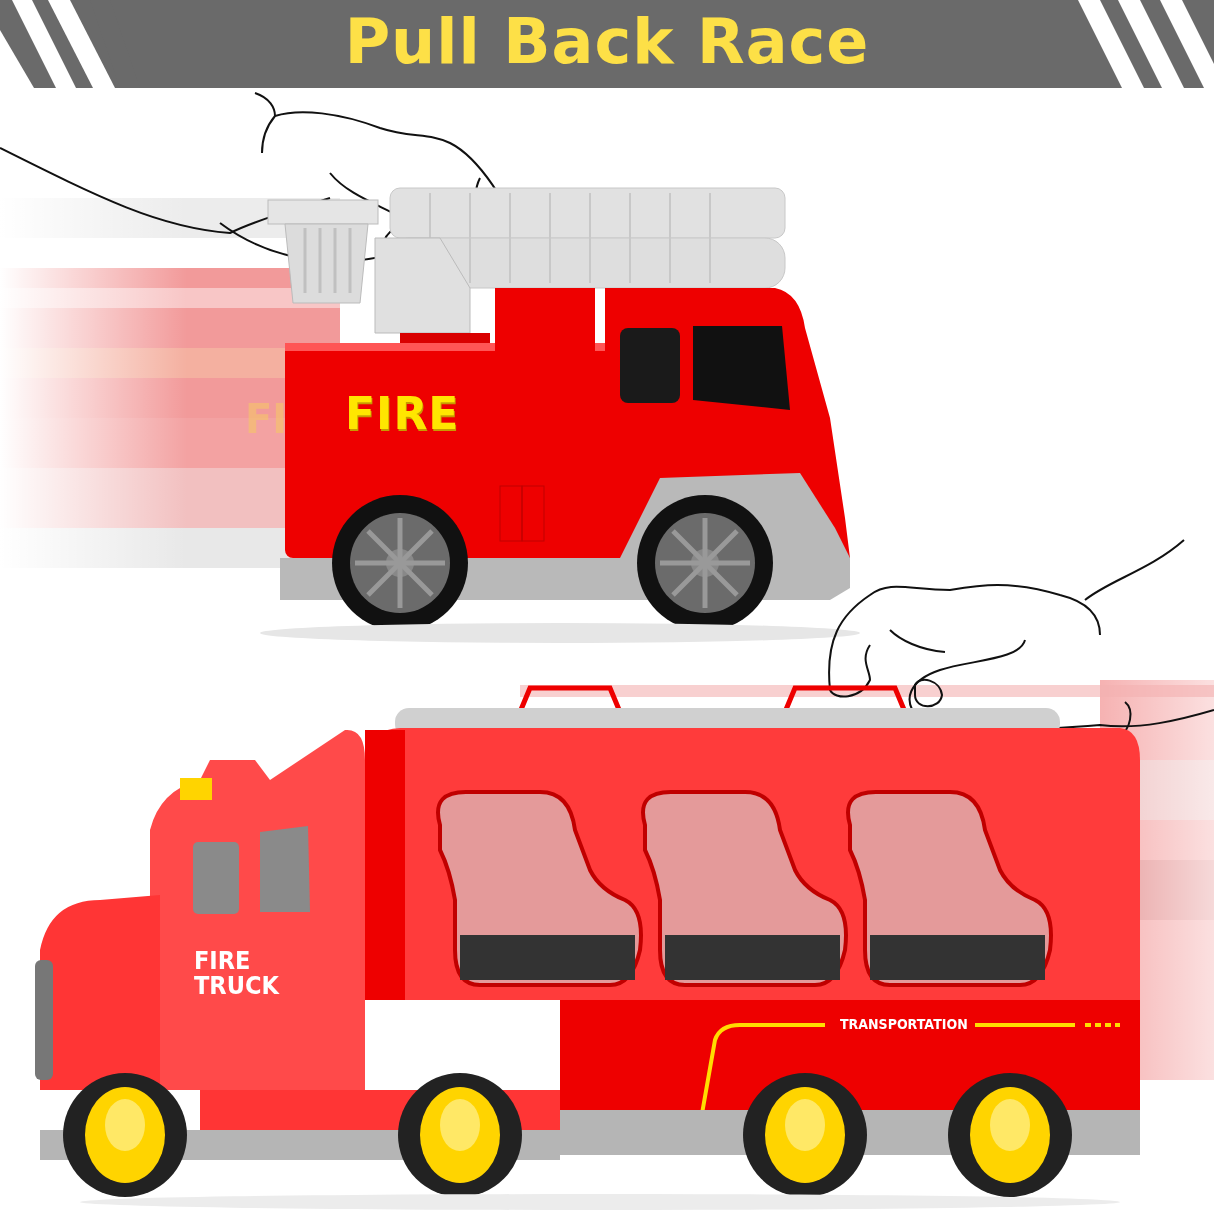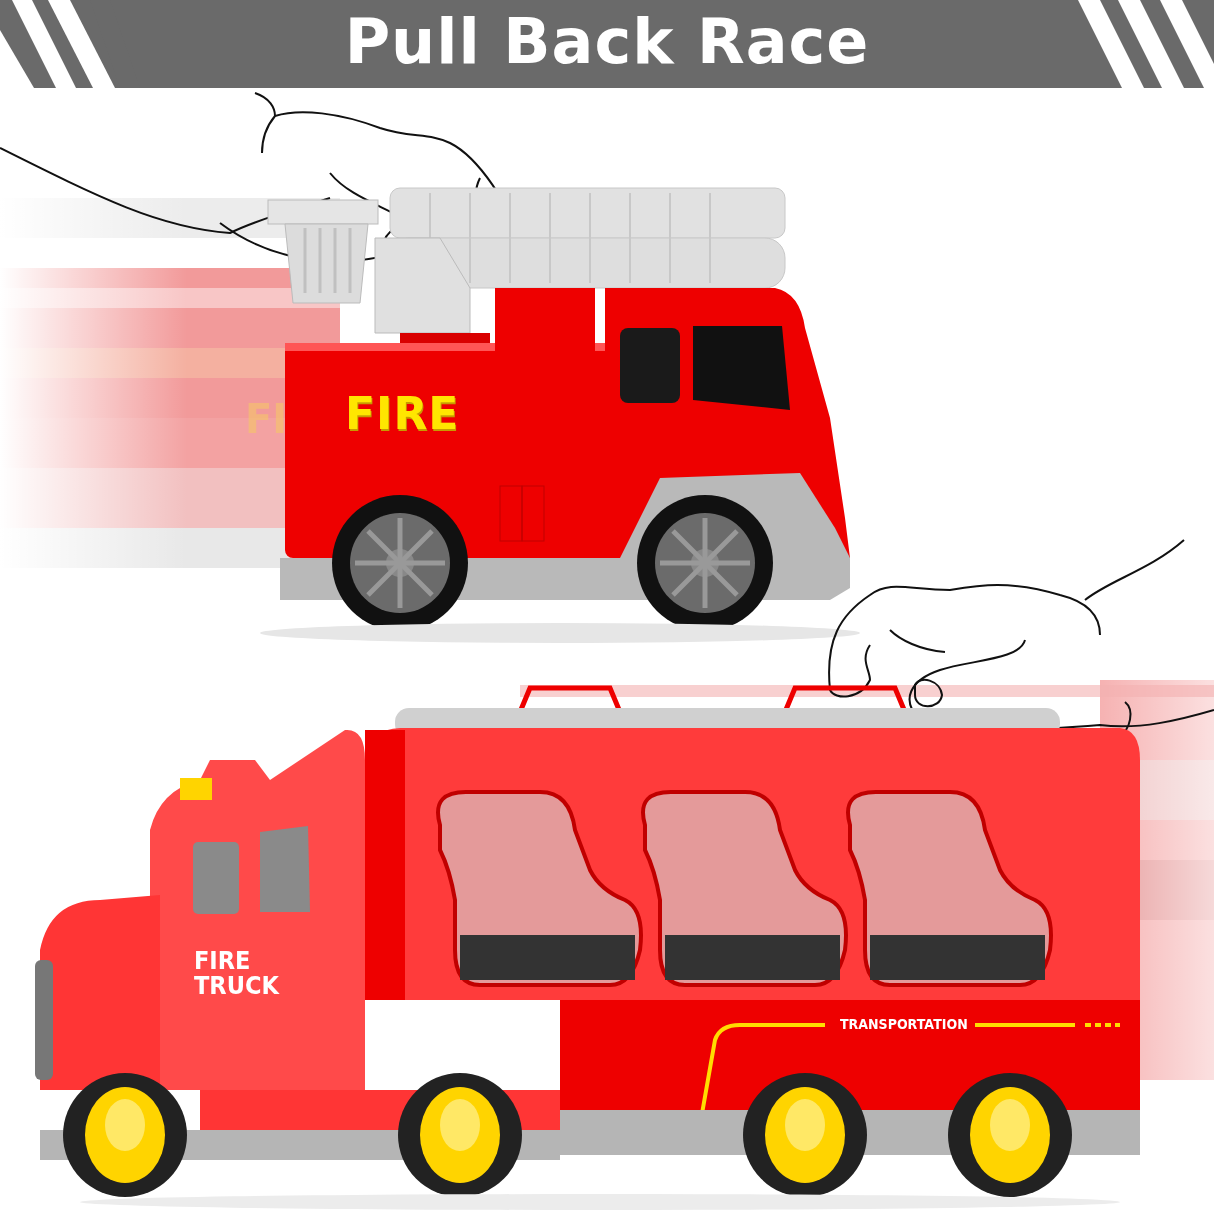--- a/index.html
+++ b/index.html
@@ -1,18 +1,18 @@
 <!DOCTYPE html>
 <html><head>
 <meta charset="utf-8">
 <style>
   html, body { margin:0; padding:0; }
   body { width:1214px; height:1214px; background:#ffffff; position:relative; overflow:hidden; font-family:"DejaVu Sans", sans-serif; }
   .banner { position:absolute; left:0; top:0; width:1214px; height:88px; background:#6a6a6a; }
-  .banner-title { position:absolute; left:0; top:0; width:1214px; height:88px; line-height:84px; text-align:center; color:#ffffff; font-weight:bold; font-size:62px; letter-spacing:1px; font-family:"DejaVu Sans", sans-serif; }
+  .banner-title { position:absolute; left:0; top:0; width:1214px; height:88px; line-height:84px; text-align:center; color:#fde047; font-weight:bold; font-size:62px; letter-spacing:1px; font-family:"DejaVu Sans", sans-serif; }
   .stripes { position:absolute; top:0; }
   .scene { position:absolute; left:0;padding-left:42px; }
   .label-fire { position:absolute; font-family:"DejaVu Sans", sans-serif; font-weight:bold; color:#ffe600; font-size:44px; letter-spacing:1px; text-shadow:1px 2px 0 #c79b00; }
   .label-firetruck { position:absolute; font-family:"DejaVu Sans", sans-serif; font-weight:bold; color:#fff; font-size:25px; line-height:25px; transform:scaleX(0.9); transform-origin:left top; }
   .label-transport { position:absolute; font-family:"DejaVu Sans", sans-serif; font-weight:bold; color:#fff; font-size:14px; transform:scaleX(0.9); transform-origin:left top; }
 </style>
 </head>
 <body>
 
 <div class="banner">

